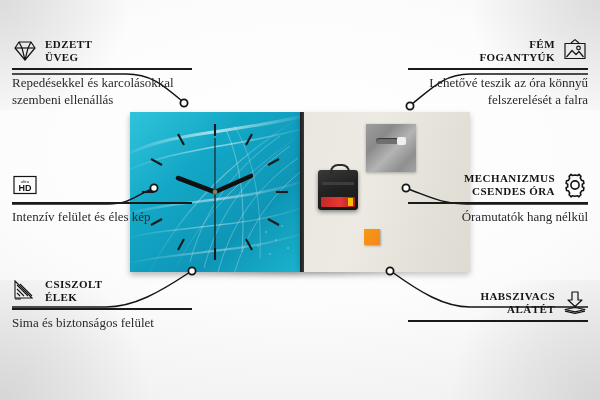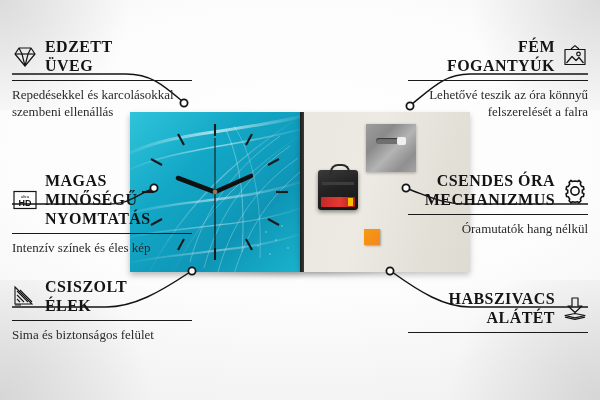--- a/index.html
+++ b/index.html
@@ -58,21 +58,21 @@
   
   #foam{position:absolute;left:64px;top:117px;width:16px;height:16px;
      background:linear-gradient(135deg,#f79a10,#f5861f);box-shadow:1px 1px 2px rgba(0,0,0,.3);}
 
   
   #face{position:absolute;inset:0;}
 
   
   .callout{position:absolute;width:180px;}
   .callout .head{display:flex;align-items:center;gap:7px;}
-  .callout .ttl{font-size:16px;font-weight:bold;line-height:1.18;
+  .callout .ttl{font-size:11px;font-weight:bold;line-height:1.18;
      letter-spacing:.45px;color:#141414;text-transform:uppercase;font-family:Liberation Serif, serif;}
   .callout .rule{height:1.6px;background:#1a1a1a;margin:4px 0 4.5px;}
   .callout .desc{font-size:13px;line-height:1.32;color:#2a2a2a;}
   .left{text-align:left;}
   .left .head{justify-content:flex-start;}
   .right{text-align:right;}
   .right .head{justify-content:flex-end;}
   .ico{width:26px;height:26px;flex:0 0 26px;display:block;}
 
   svg.leader{position:absolute;left:0;top:0;width:600px;height:400px;pointer-events:none;}
@@ -216,27 +216,23 @@
     <div class="desc">Repedésekkel és karcolásokkal szembeni ellenállás</div>
   </div>
 
   <div class="callout left" style="left:12px;top:172px;">
     <div class="head">
       <svg class="ico" viewBox="0 0 26 26">
         <rect x="2" y="4.5" width="22" height="17" fill="none" stroke="#141414" stroke-width="1.2"></rect>
         <text x="13" y="11.2" font-family="Liberation Sans, sans-serif" font-size="4.4" text-anchor="middle" fill="#141414">ultra</text>
         <text x="13" y="19.2" font-family="Liberation Sans, sans-serif" font-size="9" font-weight="bold" text-anchor="middle" fill="#141414">HD</text>
       </svg>
-      <div class="ttl">
-        <div>MAGAS MINŐSÉGŰ</div>
-        <div>NYOMTATÁS</div>
-      </div>
-    </div>
-    <div class="rule"></div>
-    <div class="desc">Intenzív színek és éles kép</div>
+    </div>
+    <div class="rule"></div>
+    <div class="desc">Intenzív felület és éles kép</div>
   </div>
 
   <div class="callout left" style="left:12px;top:278px;">
     <div class="head">
       <svg class="ico" viewBox="0 0 26 26">
         <g stroke="#141414" stroke-width="1.1" fill="none">
           <path d="M3,3 L20,20 L3,20 Z" fill="none"></path>
           <path d="M5,7 L16,18"></path>
             <path d="M5,11 L12,18"></path>
             <path d="M5,15 L8,18"></path>
@@ -270,22 +266,22 @@
         </g>
       </svg>
     </div>
     <div class="rule"></div>
     <div class="desc">Lehetővé teszik az óra könnyű felszerelését a falra</div>
   </div>
 
   <div class="callout right" style="left:408px;top:172px;">
     <div class="head">
       <div class="ttl">
+        <div>MECHANIZMUS</div>
         <div>CSENDES ÓRA</div>
-        <div>MECHANIZMUS</div>
       </div>
       <svg class="ico" viewBox="0 0 26 26">
         <g fill="none" stroke="#141414" stroke-width="1.6" stroke-linejoin="round">
           <path d="M13,3 l2.6,.5 1.4,-1.1 1.9,2 -.6,1.7 1.3,2.3 1.8,.3 .5,2.7 -1.6,.9 0,2.6 1.6,.9 -.5,2.7 -1.8,.3 -1.3,2.3 .6,1.7 -1.9,2 -1.4,-1.1 -2.6,.5 -2.6,-.5 -1.4,1.1 -1.9,-2 .6,-1.7 -1.3,-2.3 -1.8,-.3 -.5,-2.7 1.6,-.9 0,-2.6 -1.6,-.9 .5,-2.7 1.8,-.3 1.3,-2.3 -.6,-1.7 1.9,-2 1.4,1.1 z"></path>
           <circle cx="13" cy="13" r="4.1"></circle>
         </g>
       </svg>
     </div>
     <div class="rule"></div>
     <div class="desc">Óramutatók hang nélkül</div>

